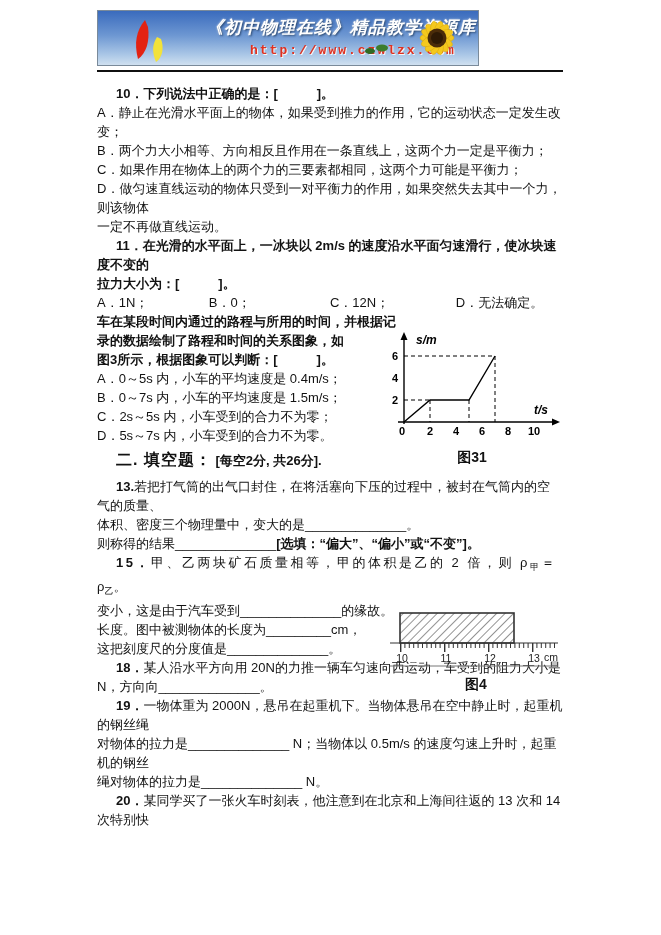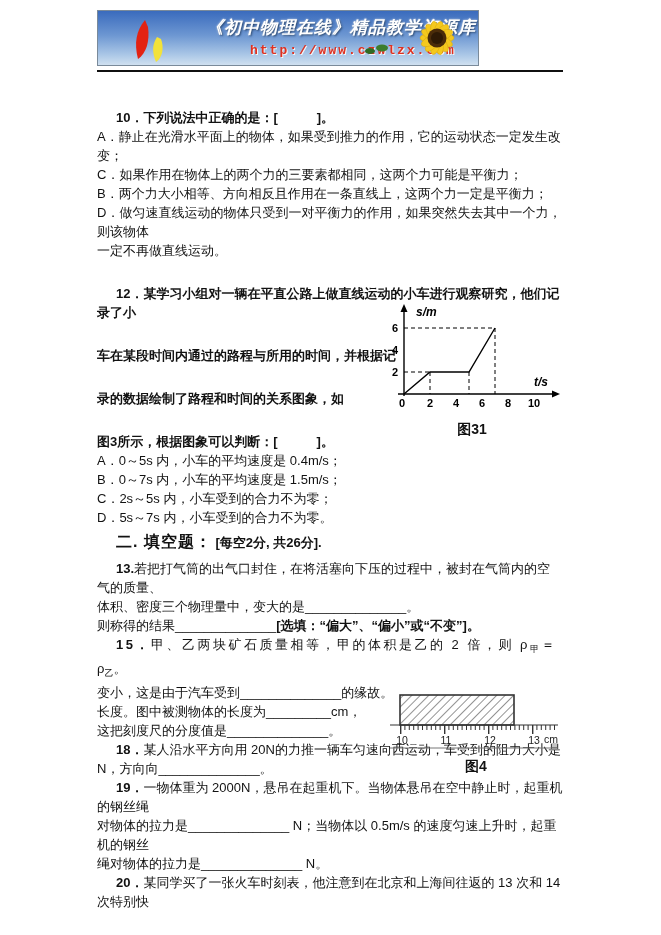--- a/index.html
+++ b/index.html
@@ -22,21 +22,21 @@
     position:absolute; left:152px; top:30px; font-size:13px; font-weight:bold;
     font-family:"Liberation Mono", monospace; color:#e03020; letter-spacing:2px;
     text-shadow:1px 1px 0 #f5f5f5; white-space:nowrap;
   }
   .logo-box { position:absolute; left:26px; top:6px; }
   .sunflower-box { position:absolute; right:4px; bottom:-6px; }
   .leafdots { position:absolute; right:88px; bottom:4px; }
   .banner-rule { position:absolute; left:97px; top:70px; width:466px; border-top:2px solid #101010; }
 
   .content { position:absolute; left:97px; top:84px; width:466px; }
-  .b { font-weight:bold;margin-top:24px; }
+  .b { font-weight:bold; }
   .ind { text-indent:19px; }
   p { margin:0; }
   sub { font-size:9px; vertical-align:-3px; }
 
   .opt-row { display:grid; grid-template-columns:24% 26% 27% 23%; }
 
   .q12-block { position:relative; }
   .fig31-box { position:absolute; top:18px; right:0; width:182px; text-align:center; }
   .figcap { font-weight:bold; font-size:14px; line-height:16px; }
 
@@ -86,29 +86,38 @@
     </svg>
   </div>
 </div>
 <div class="banner-rule"></div>
 
 <div class="content">
 
   <div>
     <p class="b ind">10．下列说法中正确的是：[　　　]。</p>
     <p>A．静止在光滑水平面上的物体，如果受到推力的作用，它的运动状态一定发生改变；</p>
+    <p>B．两个力大小相等、方向相反且作用在一条直线上，这两个力一定是平衡力；</p>
     <p>C．如果作用在物体上的两个力的三要素都相同，这两个力可能是平衡力；</p>
-    <p>B．两个力大小相等、方向相反且作用在一条直线上，这两个力一定是平衡力；</p>
     <p>D．做匀速直线运动的物体只受到一对平衡力的作用，如果突然失去其中一个力，则该物体</p>
     <p>一定不再做直线运动。</p>
   </div>
 
+  <div>
+    <p class="b ind">11．在光滑的水平面上，一冰块以 2m/s 的速度沿水平面匀速滑行，使冰块速度不变的</p>
+    <p class="b">拉力大小为：[　　　]。</p>
+    <div class="opt-row">
+      <span>A．1N；</span>
+      <span>B．0；</span>
+      <span>C．12N；</span>
+      <span>D．无法确定。</span>
+    </div>
+  </div>
 
   <div class="q12-block">
-    <p class="b ind">12．某学习小组对一辆在平直公路上做直线运动的小车进行观察研究，他们记录了小</p>
     <p class="b">车在某段时间内通过的路程与所用的时间，并根据记</p>
     <p class="b">录的数据绘制了路程和时间的关系图象，如</p>
     <p class="b">图3所示，根据图象可以判断：[　　　]。</p>
     <p>A．0～5s 内，小车的平均速度是 0.4m/s；</p>
     <p>B．0～7s 内，小车的平均速度是 1.5m/s；</p>
     <p>C．2s～5s 内，小车受到的合力不为零；</p>
     <p>D．5s～7s 内，小车受到的合力不为零。</p>
 
     <div class="fig31-box">
       <svg width="180" height="114" viewBox="0 0 180 114">

